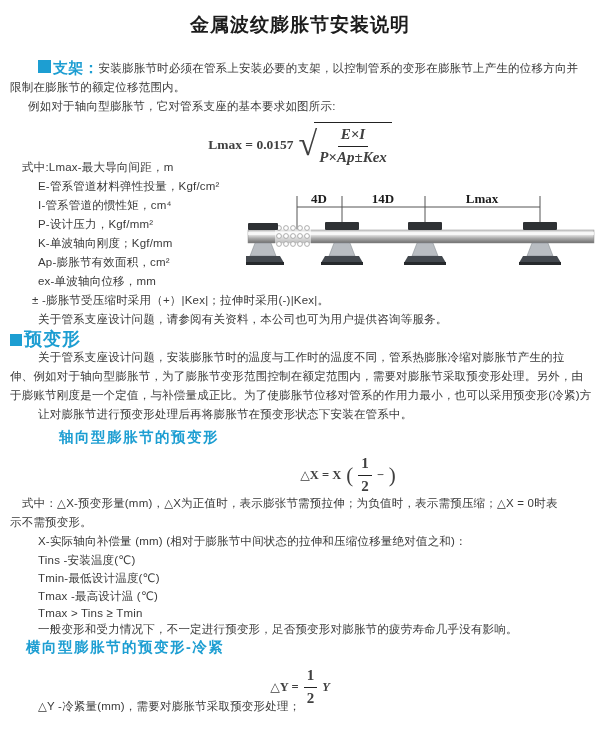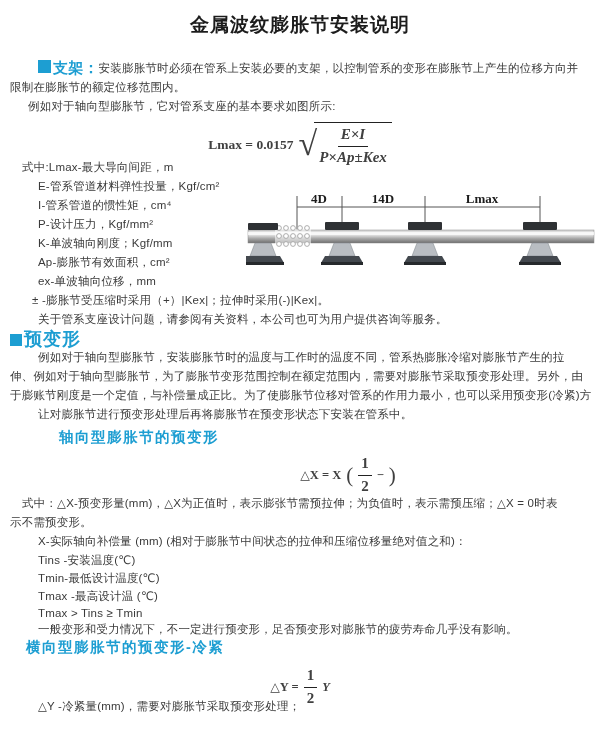--- a/index.html
+++ b/index.html
@@ -149,21 +149,21 @@
     <rect x="-17" y="32" width="34" height="8" rx="1" fill="#2e3134"></rect>
     <path d="M-8,53 L8,53 L13,66 L-13,66 Z" fill="#b9bdc2" stroke="#7d8288" stroke-width="0.5"></path>
     <path d="M-17,66 L17,66 L21,73 L-21,73 Z" fill="#43484e"></path>
     <rect x="-21" y="72" width="42" height="3" fill="#26292c"></rect>
   </g>
 </svg>
 
 <div class="abs" style="top:329px;left:10px;">
   <span class="sq sq-s"></span><span class="blue sec-head">预变形</span>
 </div>
-<div class="abs t" style="top:351px;left:38px;">例如对于轴向型膨胀节，安装膨胀节时的温度与工作时的温度不同，管系热膨胀冷缩对膨胀节产生的拉</div>
+<div class="abs t" style="top:351px;left:38px;">关于管系支座设计问题，安装膨胀节时的温度与工作时的温度不同，管系热膨胀冷缩对膨胀节产生的拉</div>
 <div class="abs t" style="top:370px;left:10px;">伸、例如对于轴向型膨胀节，为了膨胀节变形范围控制在额定范围内，需要对膨胀节采取预变形处理。另外，由</div>
 <div class="abs t" style="top:389px;left:10px;">于膨账节刚度是一个定值，与补偿量成正比。为了使膨胀节位移对管系的作用力最小，也可以采用预变形(冷紧)方</div>
 <div class="abs t" style="top:408px;left:38px;">让对膨胀节进行预变形处理后再将膨胀节在预变形状态下安装在管系中。</div>
 
 <div class="abs sub-head" style="top:429px;left:59px;">轴向型膨胀节的预变形</div>
 
 <div class="abs fx f2 fwrap">
   <span>△X = X</span>
   <span class="paren">(</span>
   <span class="frac">

